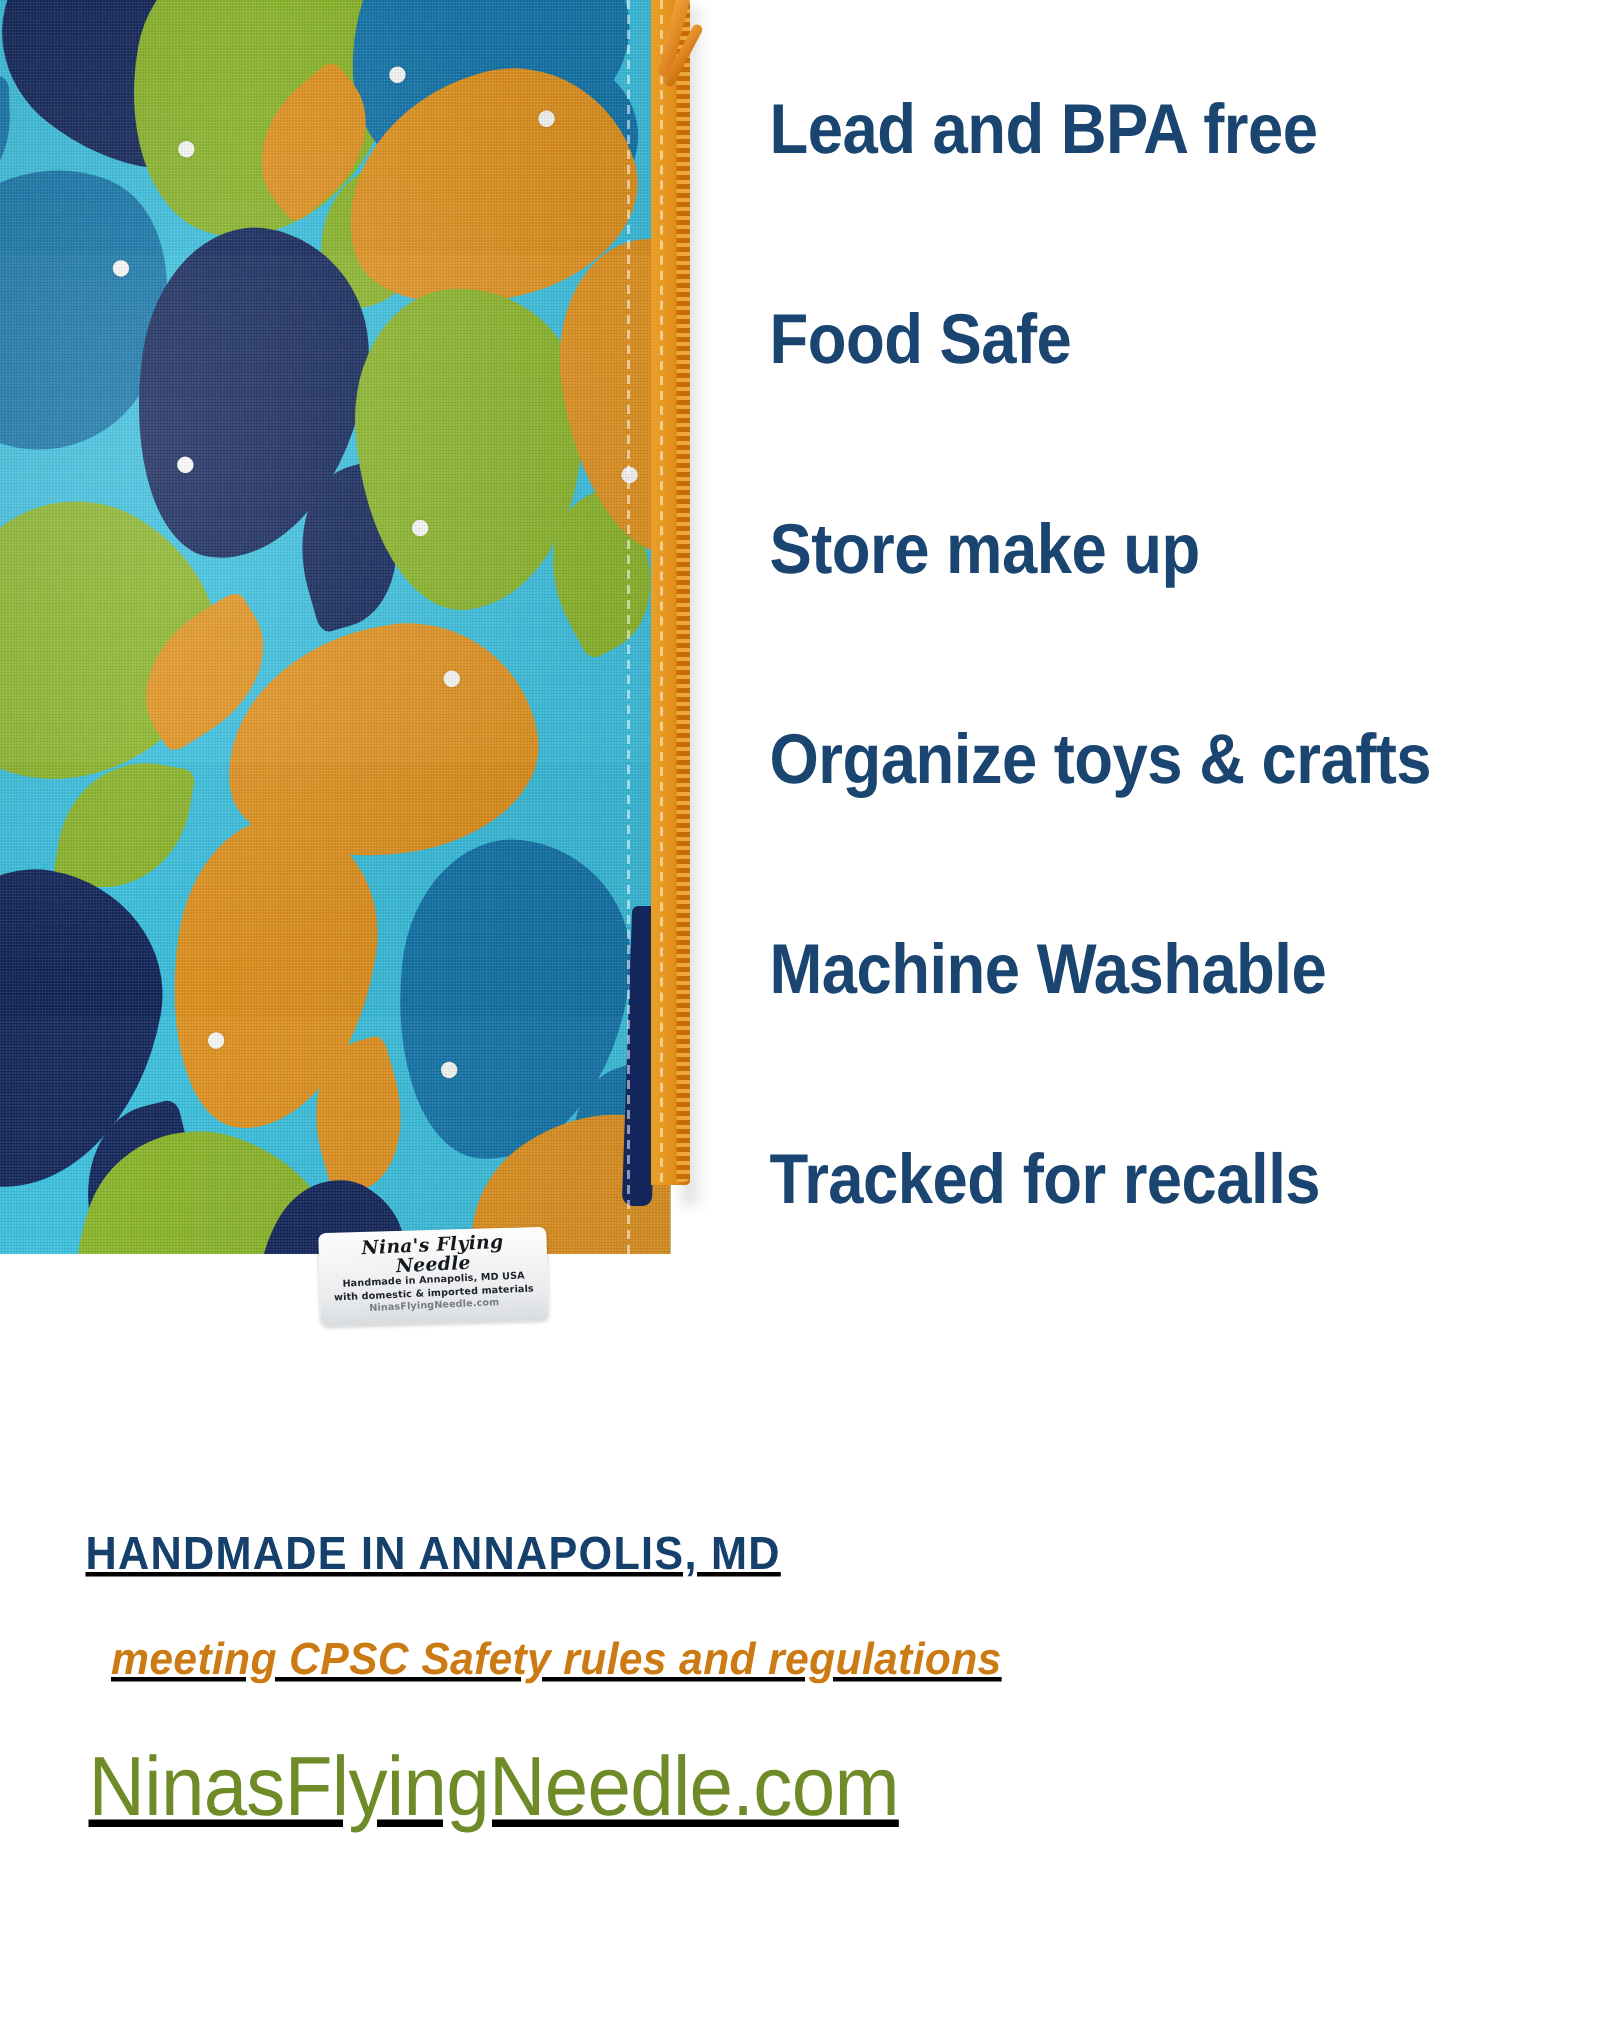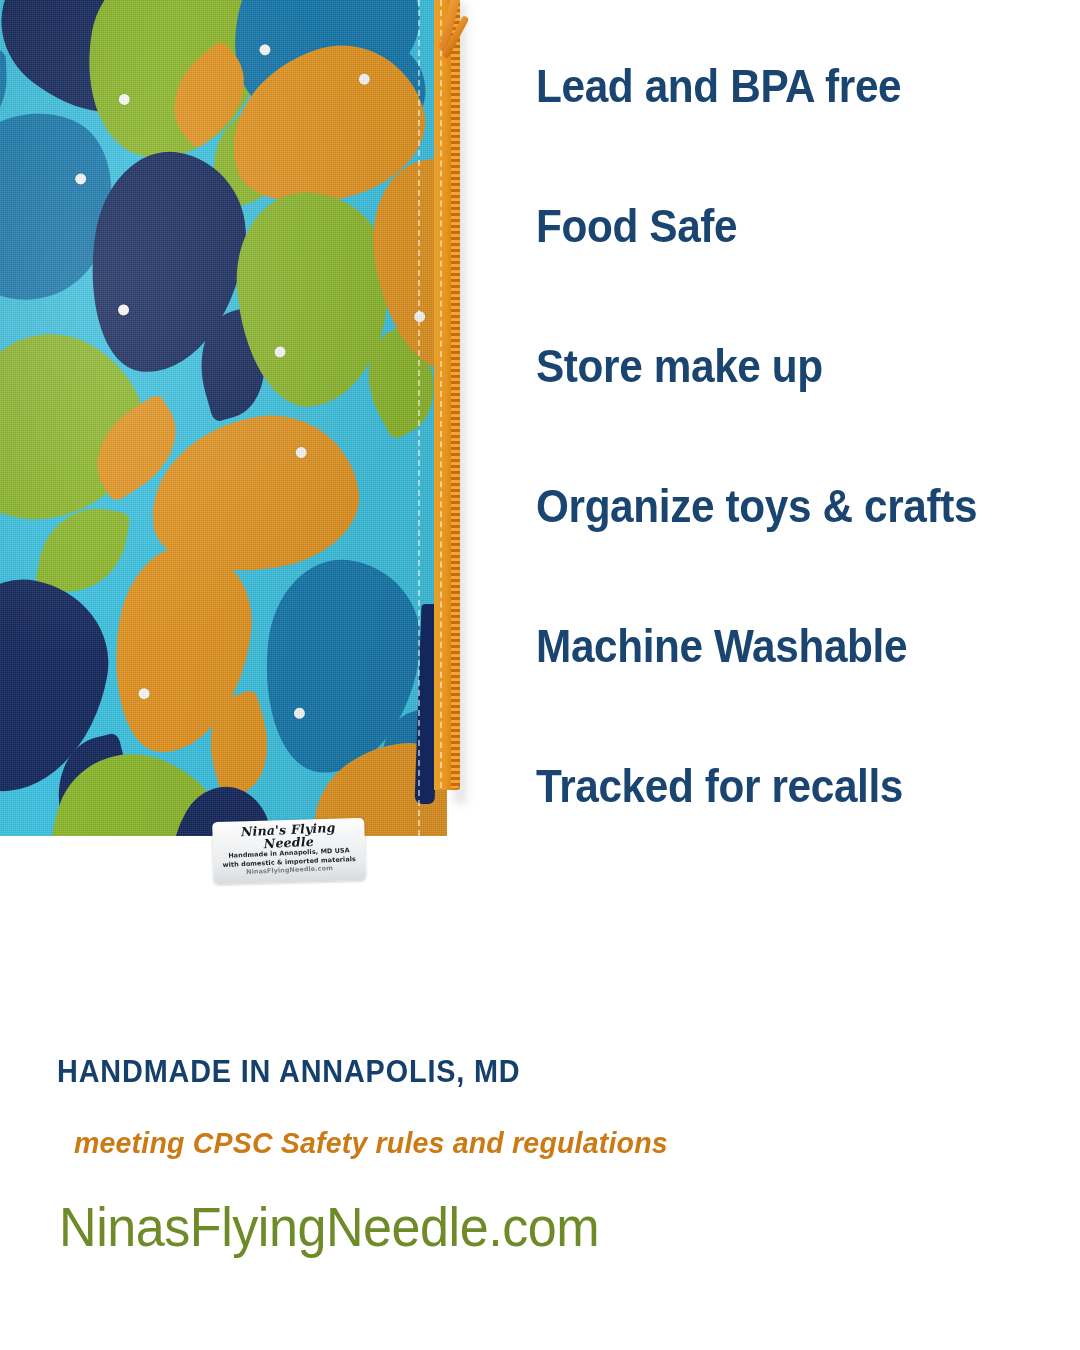--- a/index.html
+++ b/index.html
@@ -138,38 +138,38 @@
   #brand-label .lbl-line{
     font-family:"DejaVu Sans", sans-serif;
     font-weight:700;font-size:6.4px;color:#20242a;
     text-align:center;line-height:1.32;letter-spacing:.1px;
     transform:rotate(-1deg);
   }
   #brand-label .lbl-line.fade{opacity:.55;}
 
   
   #feature-list{
-    position:absolute;left:536px;top:62px;width:540px;
+    position:absolute;left:513px;top:62px;width:540px;
   }
   .feature-item{
     font-family:"Liberation Sans Narrow","Liberation Sans", sans-serif;
     font-weight:700;
     font-size:47px;
     line-height:1;
     letter-spacing:-.4px;
     color:#1a4570;
     height:140px;
     white-space:nowrap;
     transform:scaleX(.90);
     transform-origin:left center;
   }
 
   
   #footer-block{
-    position:absolute;left:57px;top:1054px;width:960px;
+    position:absolute;left:57px;top:1018px;width:960px;text-decoration:underline;
   }
   #footer-handmade{
     font-family:"Liberation Sans Narrow","Liberation Sans", sans-serif;
     font-weight:700;font-size:31px;letter-spacing:.9px;
     color:#16406c;white-space:nowrap;
     transform:scaleX(.93);transform-origin:left center;
   }
   #footer-cpsc{
     margin-top:36px;margin-left:17px;
     font-family:"Liberation Sans Narrow","Liberation Sans", sans-serif;

